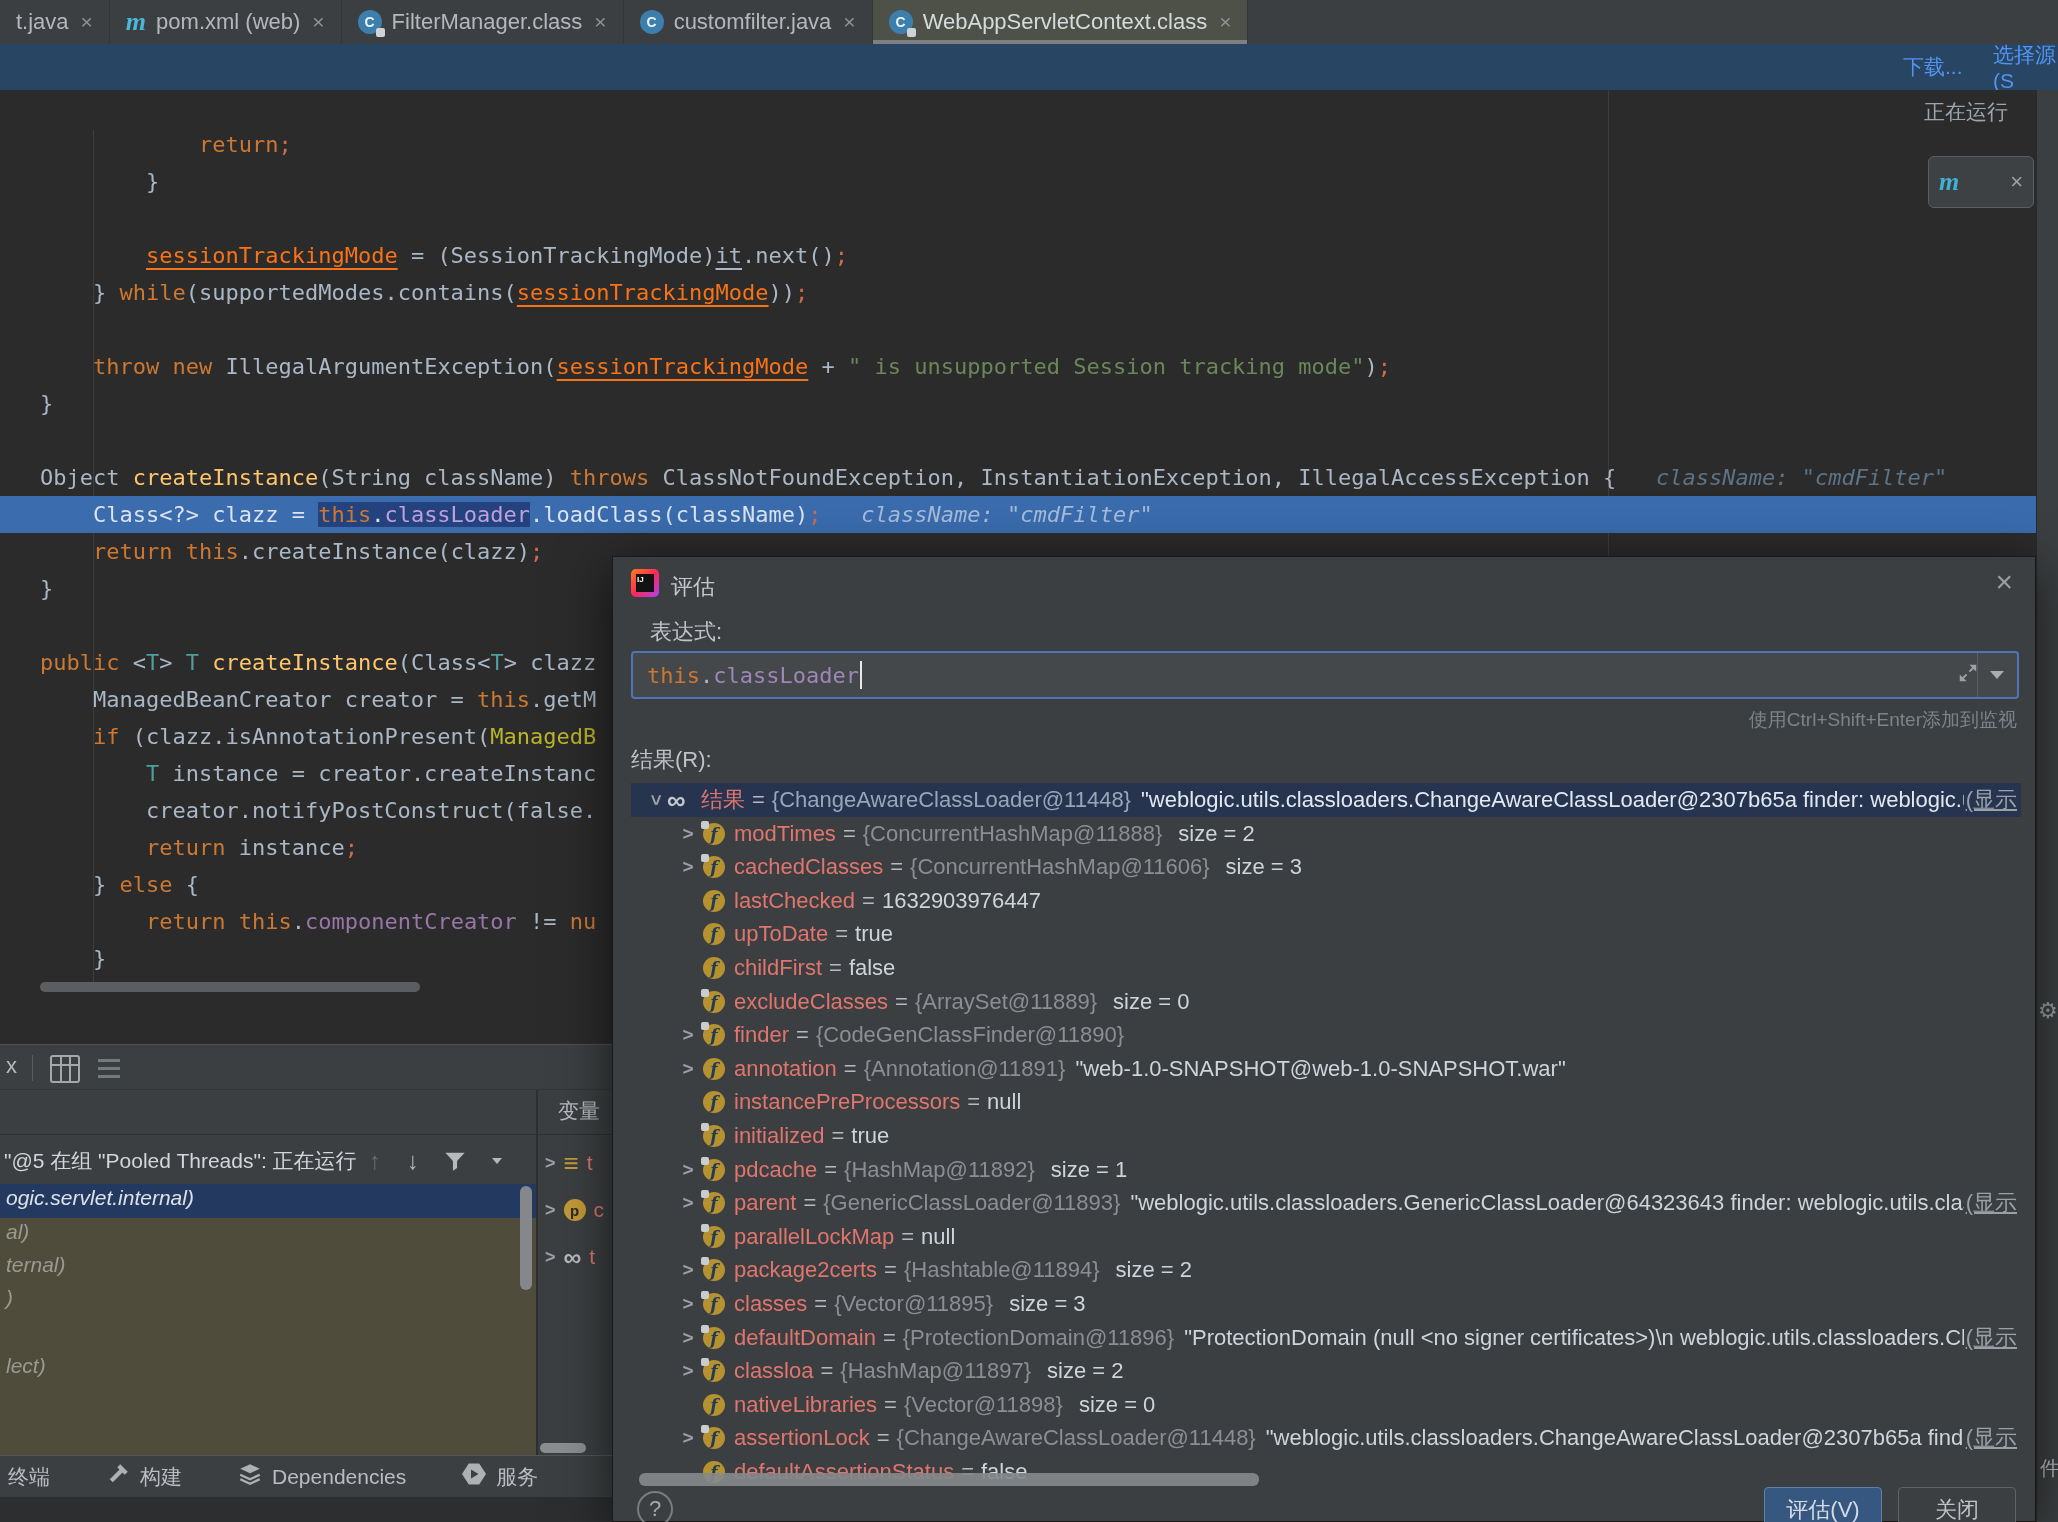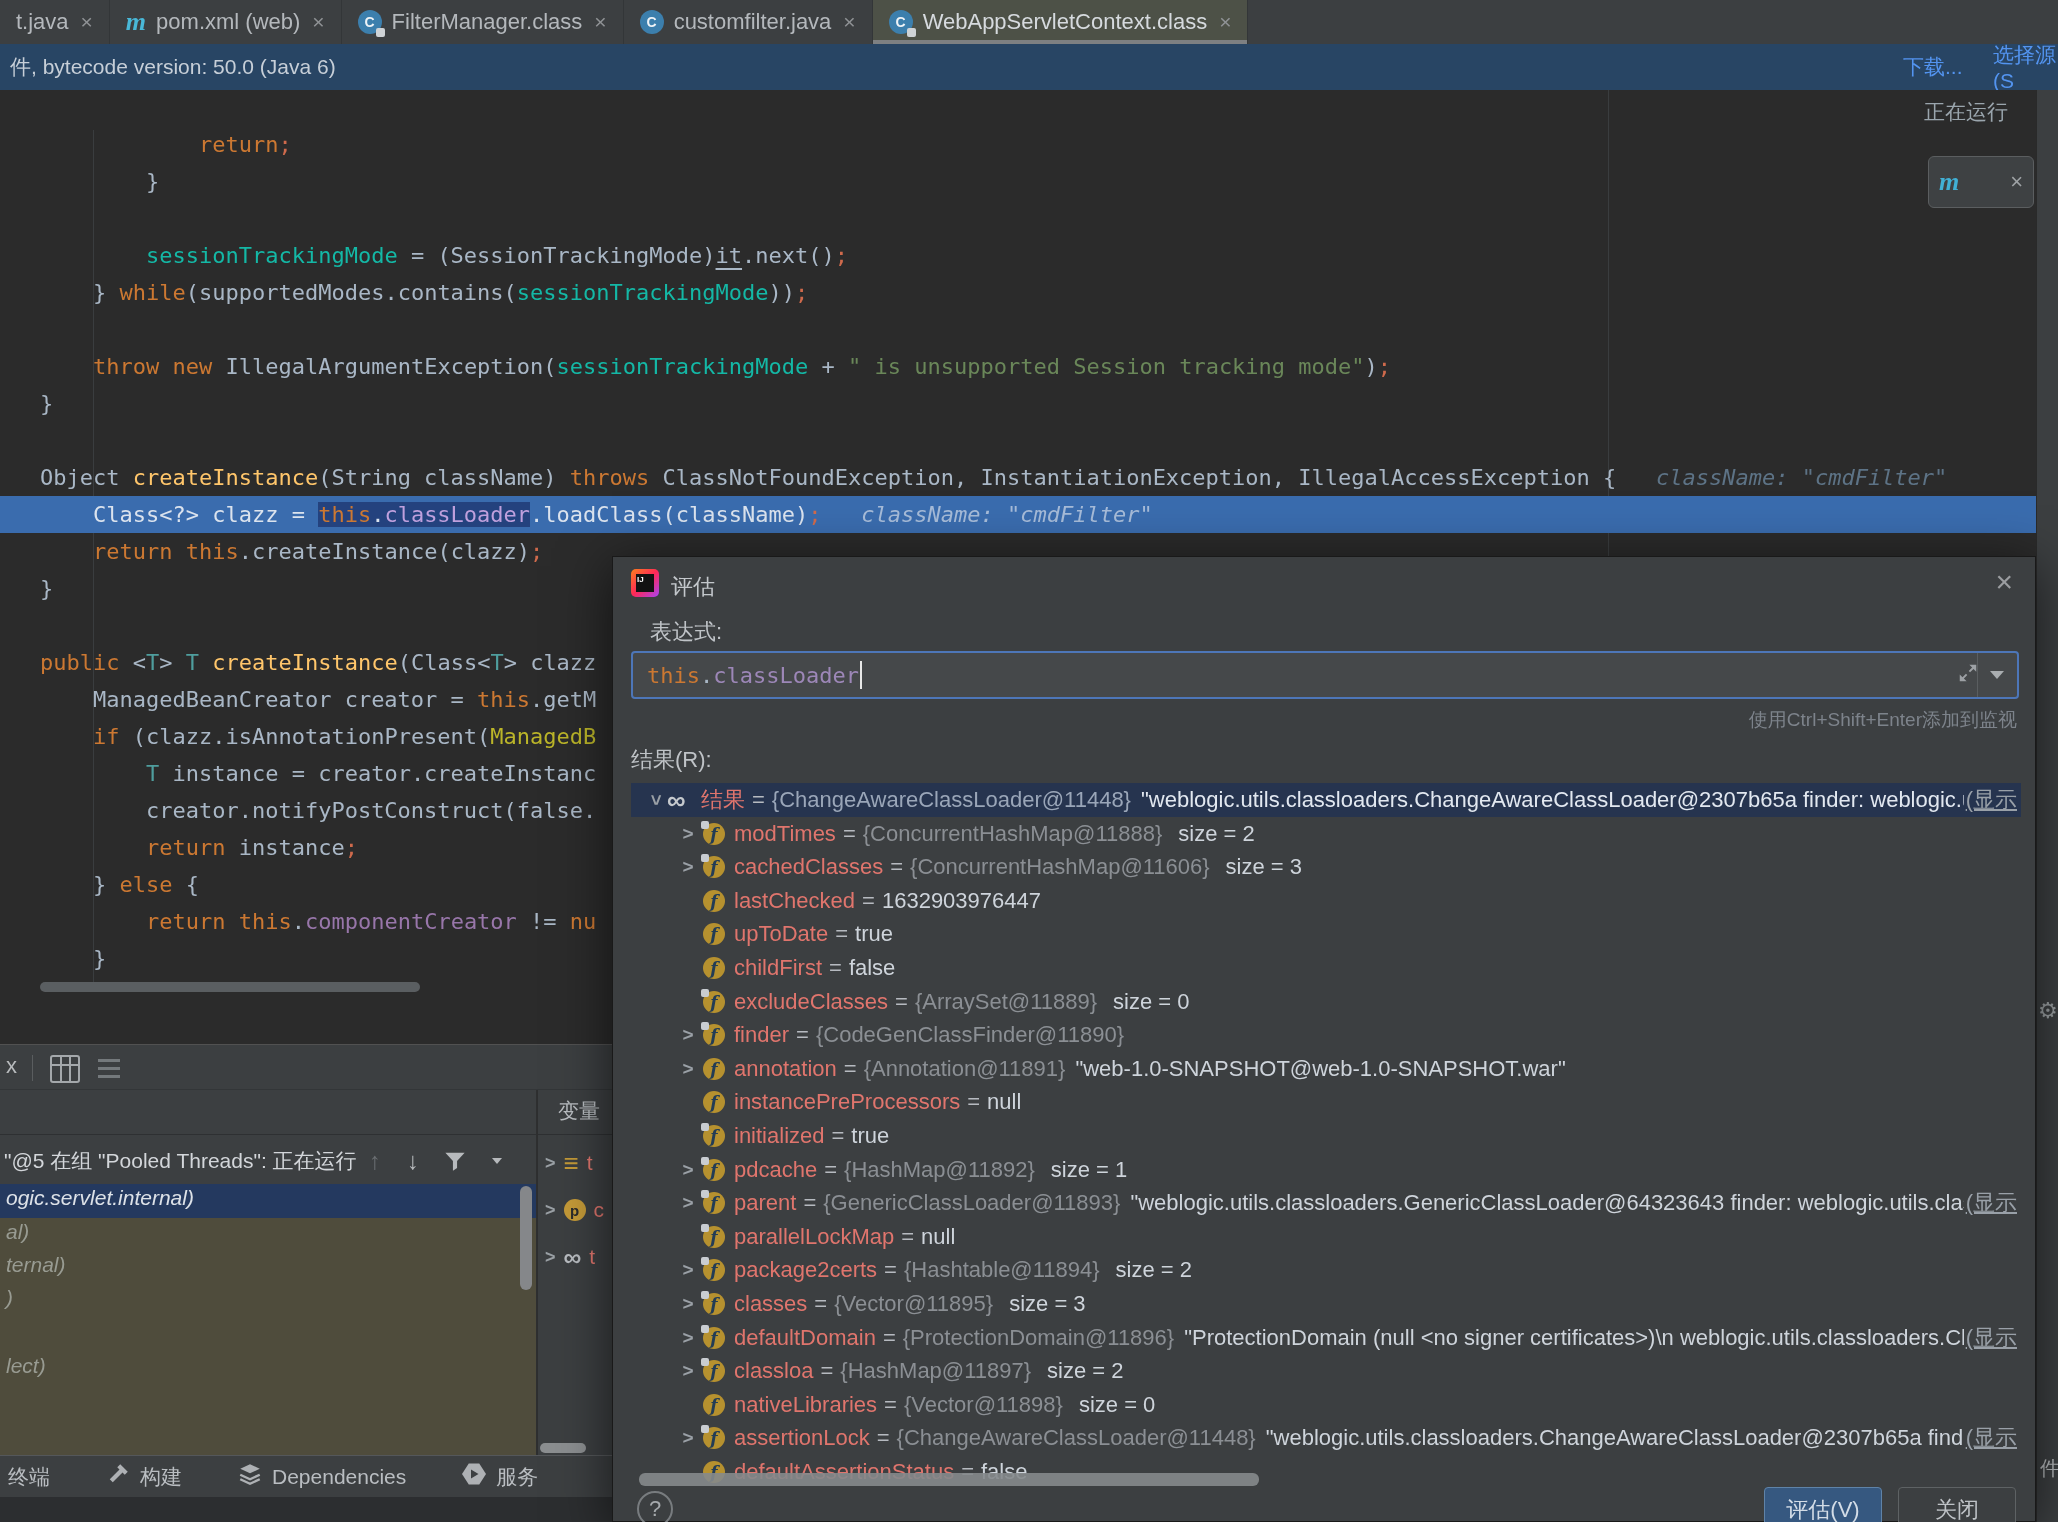--- a/index.html
+++ b/index.html
@@ -20,21 +20,21 @@
   #banner{position:absolute;left:0;top:44px;width:2058px;height:46px;background:#284564;}
   #banner .msg{position:absolute;left:10px;top:0;height:46px;display:flex;align-items:center;font-size:21px;color:#c7cfd8;}
   .banner-link{position:absolute;top:0;height:46px;display:flex;align-items:center;font-size:21px;color:#5394f0;}
   
   #editor{position:absolute;left:0;top:90px;width:2036px;height:954px;background:#2b2b2b;overflow:hidden;}
   .guide{position:absolute;width:1px;background:#3a3d3f;}
   .code-line{position:absolute;left:0;width:2036px;height:37px;line-height:37px;padding-left:40px;white-space:pre;
              font-family:"DejaVu Sans Mono","Liberation Mono",monospace;font-size:22px;}
   .code-line.exec{background:#3a6cae;}
   .pl{color:#a9b7c6}.kw{color:#cc7832}.sc{color:#cf6a4c}
-  .fld{color:#14b8a6;text-underline-offset:5px}
+  .fld{color:#f97316;text-decoration:underline;text-underline-offset:5px}
   .fld2{color:#a9b7c6;text-decoration:underline;text-underline-offset:5px}
   .fldp{color:#9876aa}
   .str{color:#6a8759}.mth{color:#ffc66b}.tp{color:#4f9e9e}.ann{color:#bbb529}
   .hint{color:#5d7386;font-style:italic}
   .pl-e{color:#dbe3ee}.pf{color:#bfa0dd}.hint-e{color:#a6bbd8;font-style:italic}
   .sel{background:#24427e}
   #hscroll{position:absolute;left:40px;top:892px;width:380px;height:10px;border-radius:5px;background:#5a5e61;}
   #reader-hint{position:absolute;right:28px;top:8px;font-size:21px;color:#9aa5ad;}
   #maven-widget{position:absolute;left:1928px;top:66px;width:84px;height:50px;background:#3e4143;border:1px solid #5b5e60;
                 border-radius:6px;display:flex;align-items:center;justify-content:space-between;padding:0 10px;}
@@ -153,21 +153,20 @@
       </div>
       <div class="tab active">
         <span class="ico-class">C<span class="lock"></span></span>
         <span class="tab-label">WebAppServletContext.class</span>
         <span class="tab-close">×</span>
         <div class="underline"></div>
       </div>
     </div>
 
   <div id="banner">
-    <span class="msg">件, bytecode version: 50.0 (Java 6)</span>
     <span class="banner-link" style="left:1903px">下载...</span>
     <span class="banner-link" style="left:1993px">选择源 (S</span>
   </div>
 
   <div id="editor">
     <div class="guide" style="left:93px;top:40px;height:860px"></div>
     <div class="guide" style="left:1608px;top:0;height:468px"></div>
     <div id="code-lines">
         <div class="code-line" style="top: 36px;"><span class="pl">            </span><span class="kw">return</span><span class="sc">;</span></div>
         <div class="code-line" style="top: 73px;"><span class="pl">        }</span></div>

